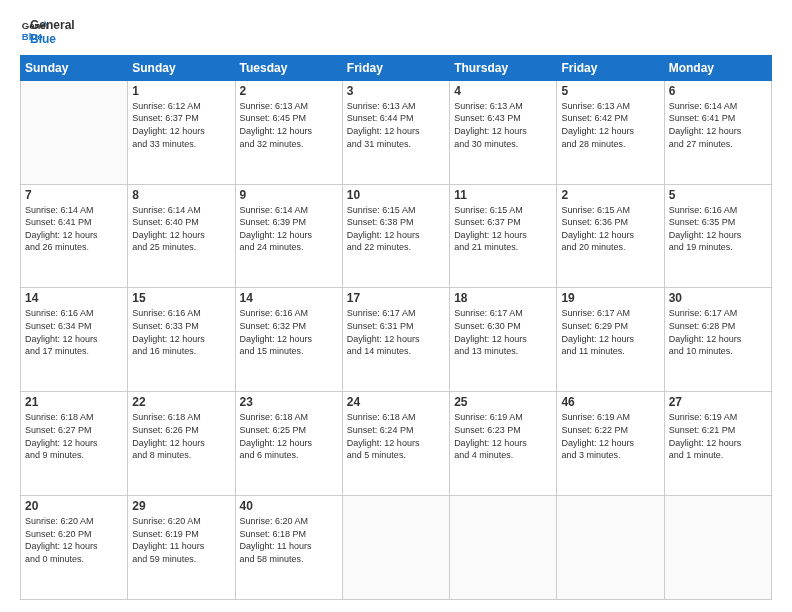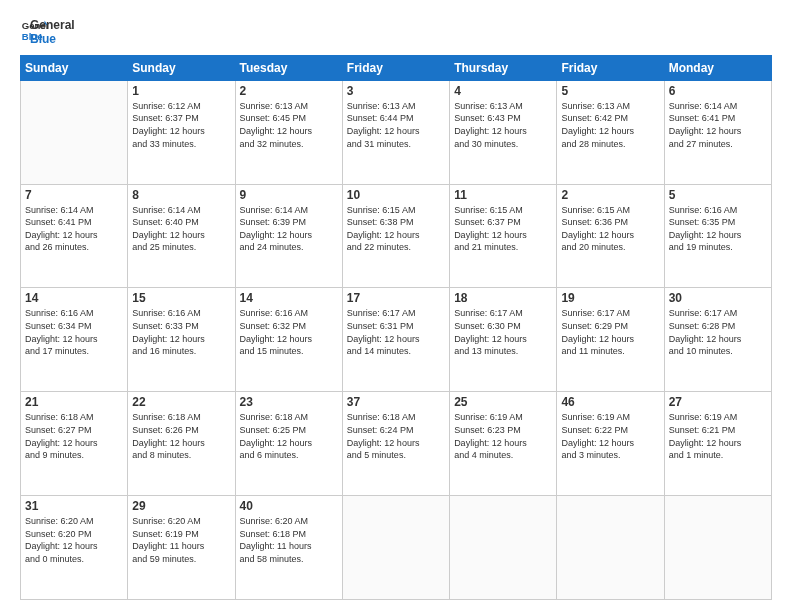--- a/index.html
+++ b/index.html
@@ -278,21 +278,21 @@
 and 8 minutes.</div>
           </td>
           <td>
             <span class="day-num">23</span>
             <div class="day-info" style="white-space: pre-line;">Sunrise: 6:18 AM
 Sunset: 6:25 PM
 Daylight: 12 hours
 and 6 minutes.</div>
           </td>
           <td>
-            <span class="day-num">37</span>
+            <span class="day-num">24</span>
             <div class="day-info" style="white-space: pre-line;">Sunrise: 6:18 AM
 Sunset: 6:24 PM
 Daylight: 12 hours
 and 5 minutes.</div>
           </td>
           <td>
             <span class="day-num">25</span>
             <div class="day-info" style="white-space: pre-line;">Sunrise: 6:19 AM
 Sunset: 6:23 PM
 Daylight: 12 hours
@@ -308,21 +308,21 @@
           <td>
             <span class="day-num">27</span>
             <div class="day-info" style="white-space: pre-line;">Sunrise: 6:19 AM
 Sunset: 6:21 PM
 Daylight: 12 hours
 and 1 minute.</div>
           </td>
         </tr>
         <tr>
           <td>
-            <span class="day-num">31</span>
+            <span class="day-num">20</span>
             <div class="day-info" style="white-space: pre-line;">Sunrise: 6:20 AM
 Sunset: 6:20 PM
 Daylight: 12 hours
 and 0 minutes.</div>
           </td>
           <td>
             <span class="day-num">29</span>
             <div class="day-info" style="white-space: pre-line;">Sunrise: 6:20 AM
 Sunset: 6:19 PM
 Daylight: 11 hours

